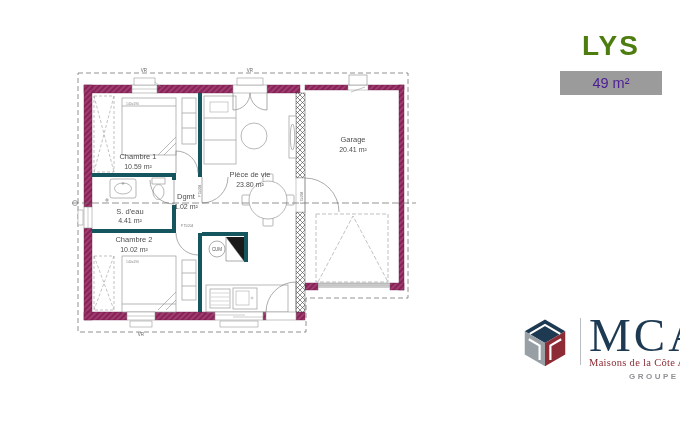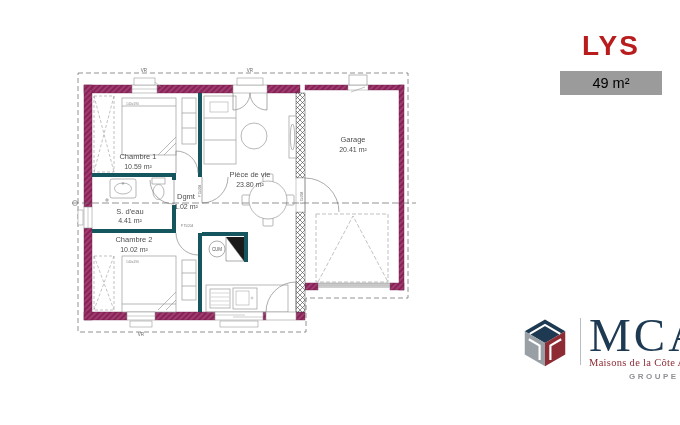--- a/index.html
+++ b/index.html
@@ -1,21 +1,21 @@
 <!DOCTYPE html>
 <html><head>
 <meta charset="utf-8">
 <style>
   html,body{margin:0;padding:0;background:#fff;}
   .canvas{position:relative;width:680px;height:425px;background:#fff;overflow:hidden;
           font-family:"Liberation Sans",sans-serif;}
   
   .title-block{position:absolute;left:560px;top:30px;width:102px;text-align:center;}
-  .plan-title{font-size:28px;font-weight:bold;letter-spacing:2px;color:#b91c1c;}
-  .area-badge{margin-top:9px;height:24px;line-height:24px;background:#9b9b9b;color:#000000;
+  .plan-title{font-size:28px;font-weight:bold;letter-spacing:2px;color:#4d7c0f;}
+  .area-badge{margin-top:9px;height:24px;line-height:24px;background:#9b9b9b;color:#4c1d95;
               font-size:14.5px;}
   
   .plan{position:absolute;left:70px;top:60px;width:350px;height:280px;}
   svg text{font-family:"Liberation Sans",sans-serif;fill:#4f4f4f;}
   .rname{font-size:7.5px;}
   .rarea{font-size:7px;}
   .tag{font-size:4.5px;fill:#666;}
   .dtag{font-size:3.2px;fill:#777;}
   .bedlbl{font-size:3.4px;fill:#8a8a8a;}
   .cumlbl{font-size:4.5px;fill:#555;}

